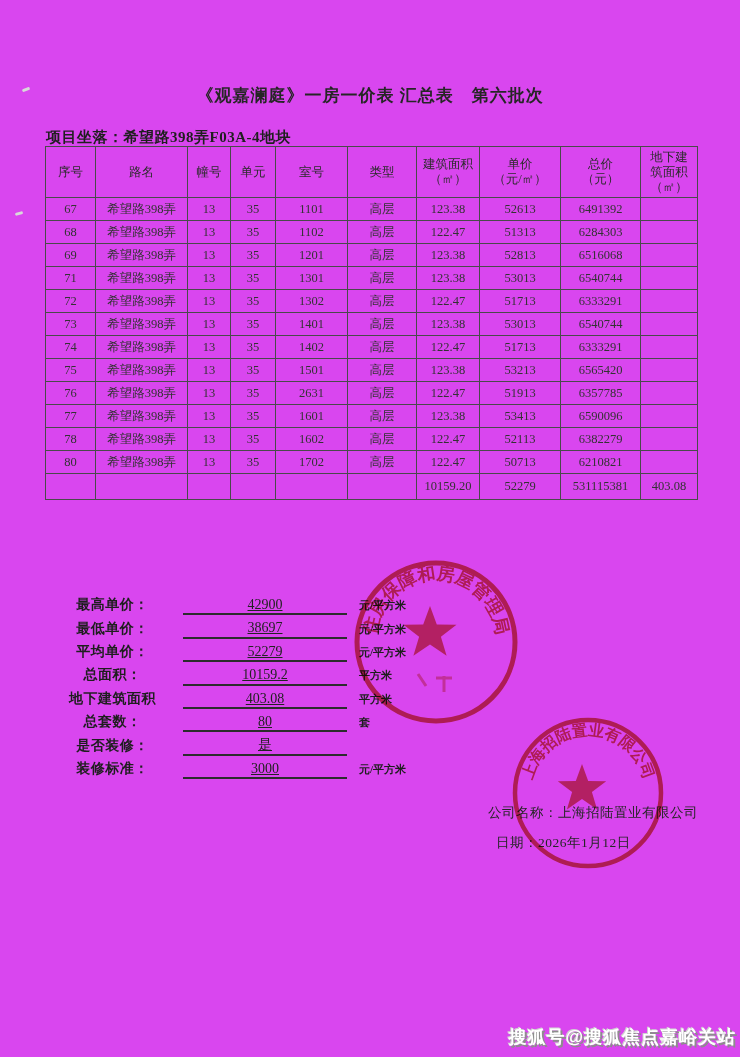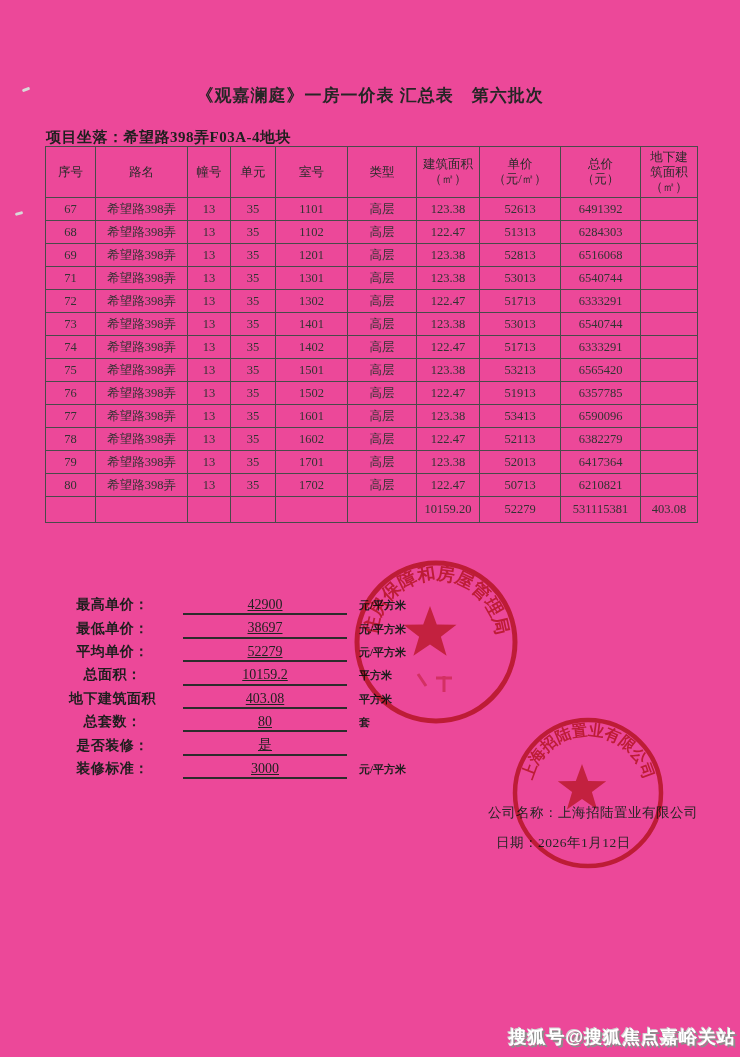--- a/index.html
+++ b/index.html
@@ -1,19 +1,19 @@
 <!DOCTYPE html>
 <html><head>
 <meta charset="utf-8">
 <style>
   html,body{margin:0;padding:0;background:#ffffff;}
   .page{
     position:relative;
     width:740px;height:1057px;
-    background:#ec4899;
+    background:#d946ef;
     overflow:hidden;
     font-family:"Liberation Serif","DejaVu Serif",serif;
     color:#2e2e2e;
   }
   
   .noise{position:absolute;background:#d9d9d9;border-radius:2px;}
   .noise.n1{left:22px;top:88px;width:8px;height:3px;transform:rotate(-20deg);}
   .noise.n2{left:15px;top:212px;width:8px;height:3px;transform:rotate(-15deg);}
 
   .doc-title{
@@ -211,21 +211,21 @@
           <td>123.38</td>
           <td>53213</td>
           <td>6565420</td>
           <td></td>
         </tr>
         <tr>
           <td>76</td>
           <td>希望路398弄</td>
           <td>13</td>
           <td>35</td>
-          <td>1502</td>
+          <td>2631</td>
           <td>高层</td>
           <td>122.47</td>
           <td>51913</td>
           <td>6357785</td>
           <td></td>
         </tr>
         <tr>
           <td>77</td>
           <td>希望路398弄</td>
           <td>13</td>
@@ -240,32 +240,20 @@
         <tr>
           <td>78</td>
           <td>希望路398弄</td>
           <td>13</td>
           <td>35</td>
           <td>1602</td>
           <td>高层</td>
           <td>122.47</td>
           <td>52113</td>
           <td>6382279</td>
-          <td></td>
-        </tr>
-        <tr>
-          <td>79</td>
-          <td>希望路398弄</td>
-          <td>13</td>
-          <td>35</td>
-          <td>1701</td>
-          <td>高层</td>
-          <td>123.38</td>
-          <td>52013</td>
-          <td>6417364</td>
           <td></td>
         </tr>
         <tr>
           <td>80</td>
           <td>希望路398弄</td>
           <td>13</td>
           <td>35</td>
           <td>1702</td>
           <td>高层</td>
           <td>122.47</td>

